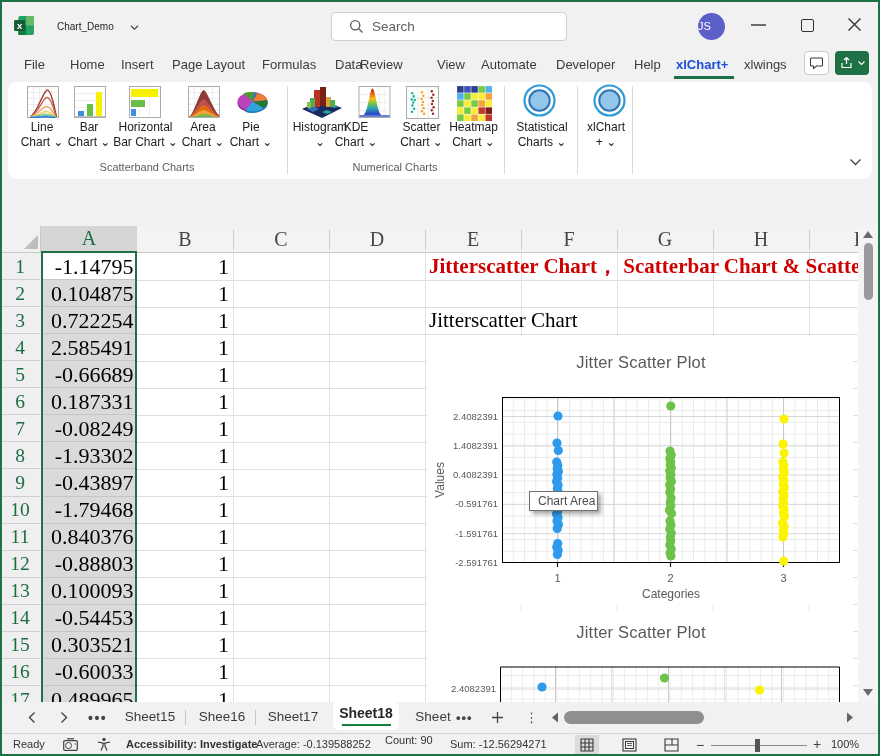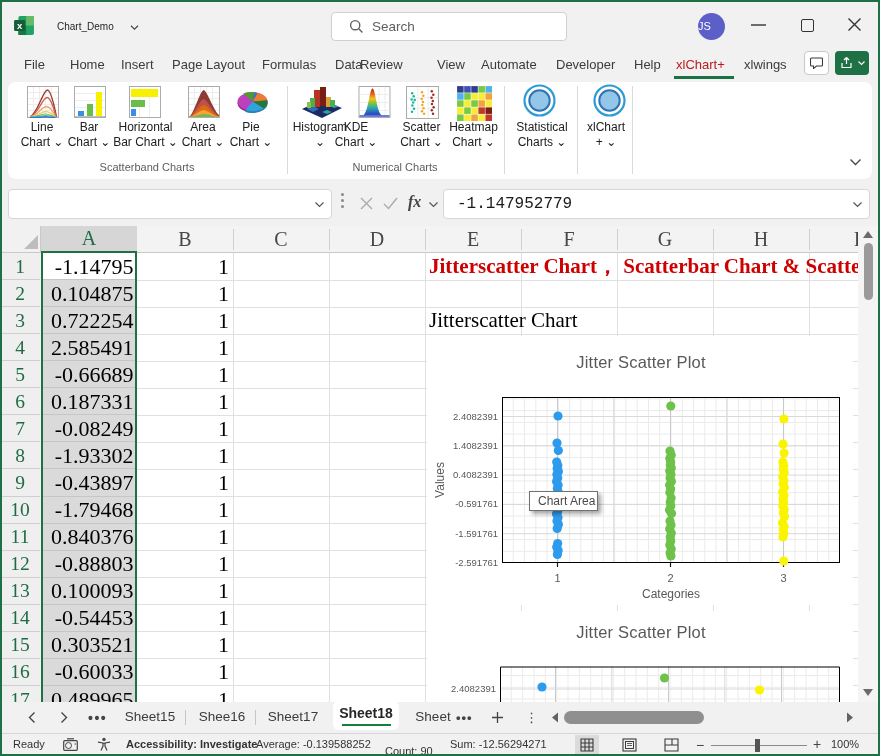--- a/index.html
+++ b/index.html
@@ -55,21 +55,21 @@
   <div class="mi" style="left:70px">Home</div>
   <div class="mi" style="left:121px">Insert</div>
   <div class="mi" style="left:172px">Page Layout</div>
   <div class="mi" style="left:262px">Formulas</div>
   <div class="mi" style="left:335px">Data</div>
   <div class="mi" style="left:360px">Review</div>
   <div class="mi" style="left:437px">View</div>
   <div class="mi" style="left:481px">Automate</div>
   <div class="mi" style="left:556px">Developer</div>
   <div class="mi" style="left:634px">Help</div>
-  <div class="mi" style="left:676px;font-weight:normal;color:#b91c1c">xlChart+</div>
+  <div class="mi" style="left:676px;font-weight:bold;color:#1d4ed8">xlChart+</div>
   <div class="ab" style="left:674px;top:28px;width:60px;height:2.5px;background:#1E7145"></div>
   <div class="mi" style="left:744px">xlwings</div>
 
   <div class="ab" style="left:804px;top:3px;width:25px;height:24px;background:#fff;border:1px solid #C9C9C9;border-radius:4px;box-sizing:border-box"></div>
   <svg class="ab" style="left:810px;top:9px" width="13" height="12" viewBox="0 0 13 12">
         <path d="M1.5 1 h10 a1 1 0 0 1 1 1 v6 a1 1 0 0 1 -1 1 h-5 l-3 2.5 v-2.5 h-2 a1 1 0 0 1 -1 -1 v-6 a1 1 0 0 1 1 -1 z" stroke="#3b3b3b" stroke-width="1.1" fill="none"></path>
       </svg>
 
   <div class="ab" style="left:835px;top:3px;width:34px;height:24px;background:#1E7145;border-radius:4px"></div>
   <svg class="ab" style="left:840px;top:8px" width="14" height="14" viewBox="0 0 14 14">
@@ -253,44 +253,20 @@
   <div class="rlab" style="left:427px;top:38px;width:77px">Heatmap<br>Chart ⌄</div>
   <div class="rlab" style="left:503px;top:38px;width:62px">Statistical<br>Charts ⌄</div>
   <div class="rlab" style="left:567px;top:38px;width:62px">xlChart<br>+ ⌄</div>
   <div class="glab" style="left:71px;top:79px;width:136px">Scatterband Charts</div>
   <div class="glab" style="left:322px;top:79px;width:130px">Numerical Charts</div>
   <svg class="ab" style="left:841px;top:76px" width="13" height="8" viewBox="0 0 13 8">
         <path d="M1.5 1.5 L6.5 6.5 L11.5 1.5" stroke="#444" stroke-width="1.3" fill="none"></path>
       </svg>
 </div>
 
-<div class="ab" style="left:0;top:179px;width:880px;height:47px">
-  <div class="ab" style="left:8px;top:10px;width:324px;height:30px;background:#fff;border:1px solid #D6D6D6;border-radius:4px;box-sizing:border-box"></div>
-  <svg class="ab" style="left:314px;top:22px" width="11" height="7" viewBox="0 0 11 7">
-        <path d="M1.5 1.5 L5.5 5.5 L9.5 1.5" stroke="#555" stroke-width="1.2" fill="none"></path>
-      </svg>
-  <div class="ab" style="left:341px;top:14px;width:3px;height:3px;background:#8a8a8a;border-radius:50%"></div>
-  <div class="ab" style="left:341px;top:20px;width:3px;height:3px;background:#8a8a8a;border-radius:50%"></div>
-  <div class="ab" style="left:341px;top:26px;width:3px;height:3px;background:#8a8a8a;border-radius:50%"></div>
-  <svg class="ab" style="left:360px;top:18px" width="13" height="13" viewBox="0 0 13 13">
-        <path d="M1 1 L12 12 M12 1 L1 12" stroke="#ABABAB" stroke-width="1.4"></path>
-      </svg>
-  <svg class="ab" style="left:383px;top:18px" width="15" height="13" viewBox="0 0 15 13">
-        <path d="M1 7 L5.5 11.5 L14 1" stroke="#ABABAB" stroke-width="1.4" fill="none"></path>
-      </svg>
-  <div class="ab" style="left:408px;top:14px;font-family:'Liberation Serif',serif;font-style:italic;font-weight:bold;font-size:16px;color:#444">fx</div>
-  <svg class="ab" style="left:428px;top:22px" width="11" height="7" viewBox="0 0 11 7">
-        <path d="M1.5 1.5 L5.5 5.5 L9.5 1.5" stroke="#555" stroke-width="1.2" fill="none"></path>
-      </svg>
-  <div class="ab" style="left:443px;top:10px;width:427px;height:30px;background:#fff;border:1px solid #D6D6D6;border-radius:4px;box-sizing:border-box"></div>
-  <div class="ab" style="left:457px;top:16px;font-family:'Liberation Mono',monospace;font-size:16px;color:#1a1a1a">-1.147952779</div>
-  <svg class="ab" style="left:852px;top:22px" width="11" height="7" viewBox="0 0 11 7">
-        <path d="M1.5 1.5 L5.5 5.5 L9.5 1.5" stroke="#555" stroke-width="1.2" fill="none"></path>
-      </svg>
-</div>
 
 <div class="ab" style="left:0;top:226px;width:858px;height:476px;overflow:hidden" id="grid">
 
   <div class="ab" style="left:41px;top:26.5px;width:817px;height:449.5px;background:#fff"></div>
 
   <div class="ab" style="left:0;top:0;width:41px;height:26.5px;background:#F1F1F1;border-right:1px solid #C9C9C9;border-bottom:1px solid #C9C9C9;box-sizing:border-box"></div>
   <div class="ab" style="left:24px;top:9px;width:0;height:0;border-left:14px solid transparent;border-bottom:14px solid #BDBDBD"></div>
 
   <div class="ab" style="left:41px;top:0;width:96px;height:26.5px;background:#D6D6D6;border-bottom:2px solid #1E7145;box-sizing:border-box;text-align:center;font-family:'Liberation Serif',serif;font-size:20px;color:#1F6B45;line-height:25px">A</div>
   <div class="ab" style="left:137px;top:0;width:96px;height:26.5px;background:#F3F3F3;border-bottom:1px solid #C9C9C9;box-sizing:border-box;text-align:center;font-family:'Liberation Serif',serif;font-size:20px;color:#474747;line-height:26px">B</div>
@@ -528,21 +504,21 @@
         <rect x="2.5" y="4.5" width="6" height="6" rx="3" stroke="#444" stroke-width="1" fill="none"></rect>
         <path d="M4 0.8 h7" stroke="#444" stroke-width="1.2"></path>
         <path d="M11.5 6 h1.5" stroke="#444" stroke-width="1"></path>
       </svg>
   <svg class="ab" style="left:97px;top:3px" width="14" height="15" viewBox="0 0 14 15">
         <circle cx="7" cy="2.4" r="1.7" fill="#444"></circle>
         <path d="M1 5.2 L6 6 L6 9 L4 13.5 M13 5.2 L8 6 L8 9 L10 13.5 M6 6.5 h2" stroke="#444" stroke-width="1.2" fill="none"></path>
       </svg>
   <div class="ab" style="left:126px;top:4px;font-weight:bold">Accessibility: Investigate</div>
   <div class="ab" style="left:256px;top:4px">Average: -0.139588252</div>
-  <div class="ab" style="left:385px;top:11px">Count: 90</div>
+  <div class="ab" style="left:385px;top:0">Count: 90</div>
   <div class="ab" style="left:450px;top:4px">Sum: -12.56294271</div>
 
   <div class="ab" style="left:575px;top:1px;width:24px;height:20px;background:#DBDBDB"></div>
   <svg class="ab" style="left:580px;top:4px" width="14" height="14" viewBox="0 0 14 14">
         <path d="M1 1 h12 v12 h-12 Z M1 5 h12 M1 9 h12 M5 1 v12 M9 1 v12" stroke="#3b3b3b" stroke-width="1.1" fill="none"></path>
       </svg>
   <svg class="ab" style="left:622px;top:4px" width="15" height="14" viewBox="0 0 15 14">
         <rect x="1" y="1" width="13" height="12" stroke="#3b3b3b" stroke-width="1.1" fill="none"></rect>
         <rect x="3.5" y="3.5" width="8" height="7" stroke="#3b3b3b" stroke-width="1" fill="none"></rect>
         <path d="M5 5.5 h5 M5 7.5 h5" stroke="#3b3b3b" stroke-width="0.8"></path>

